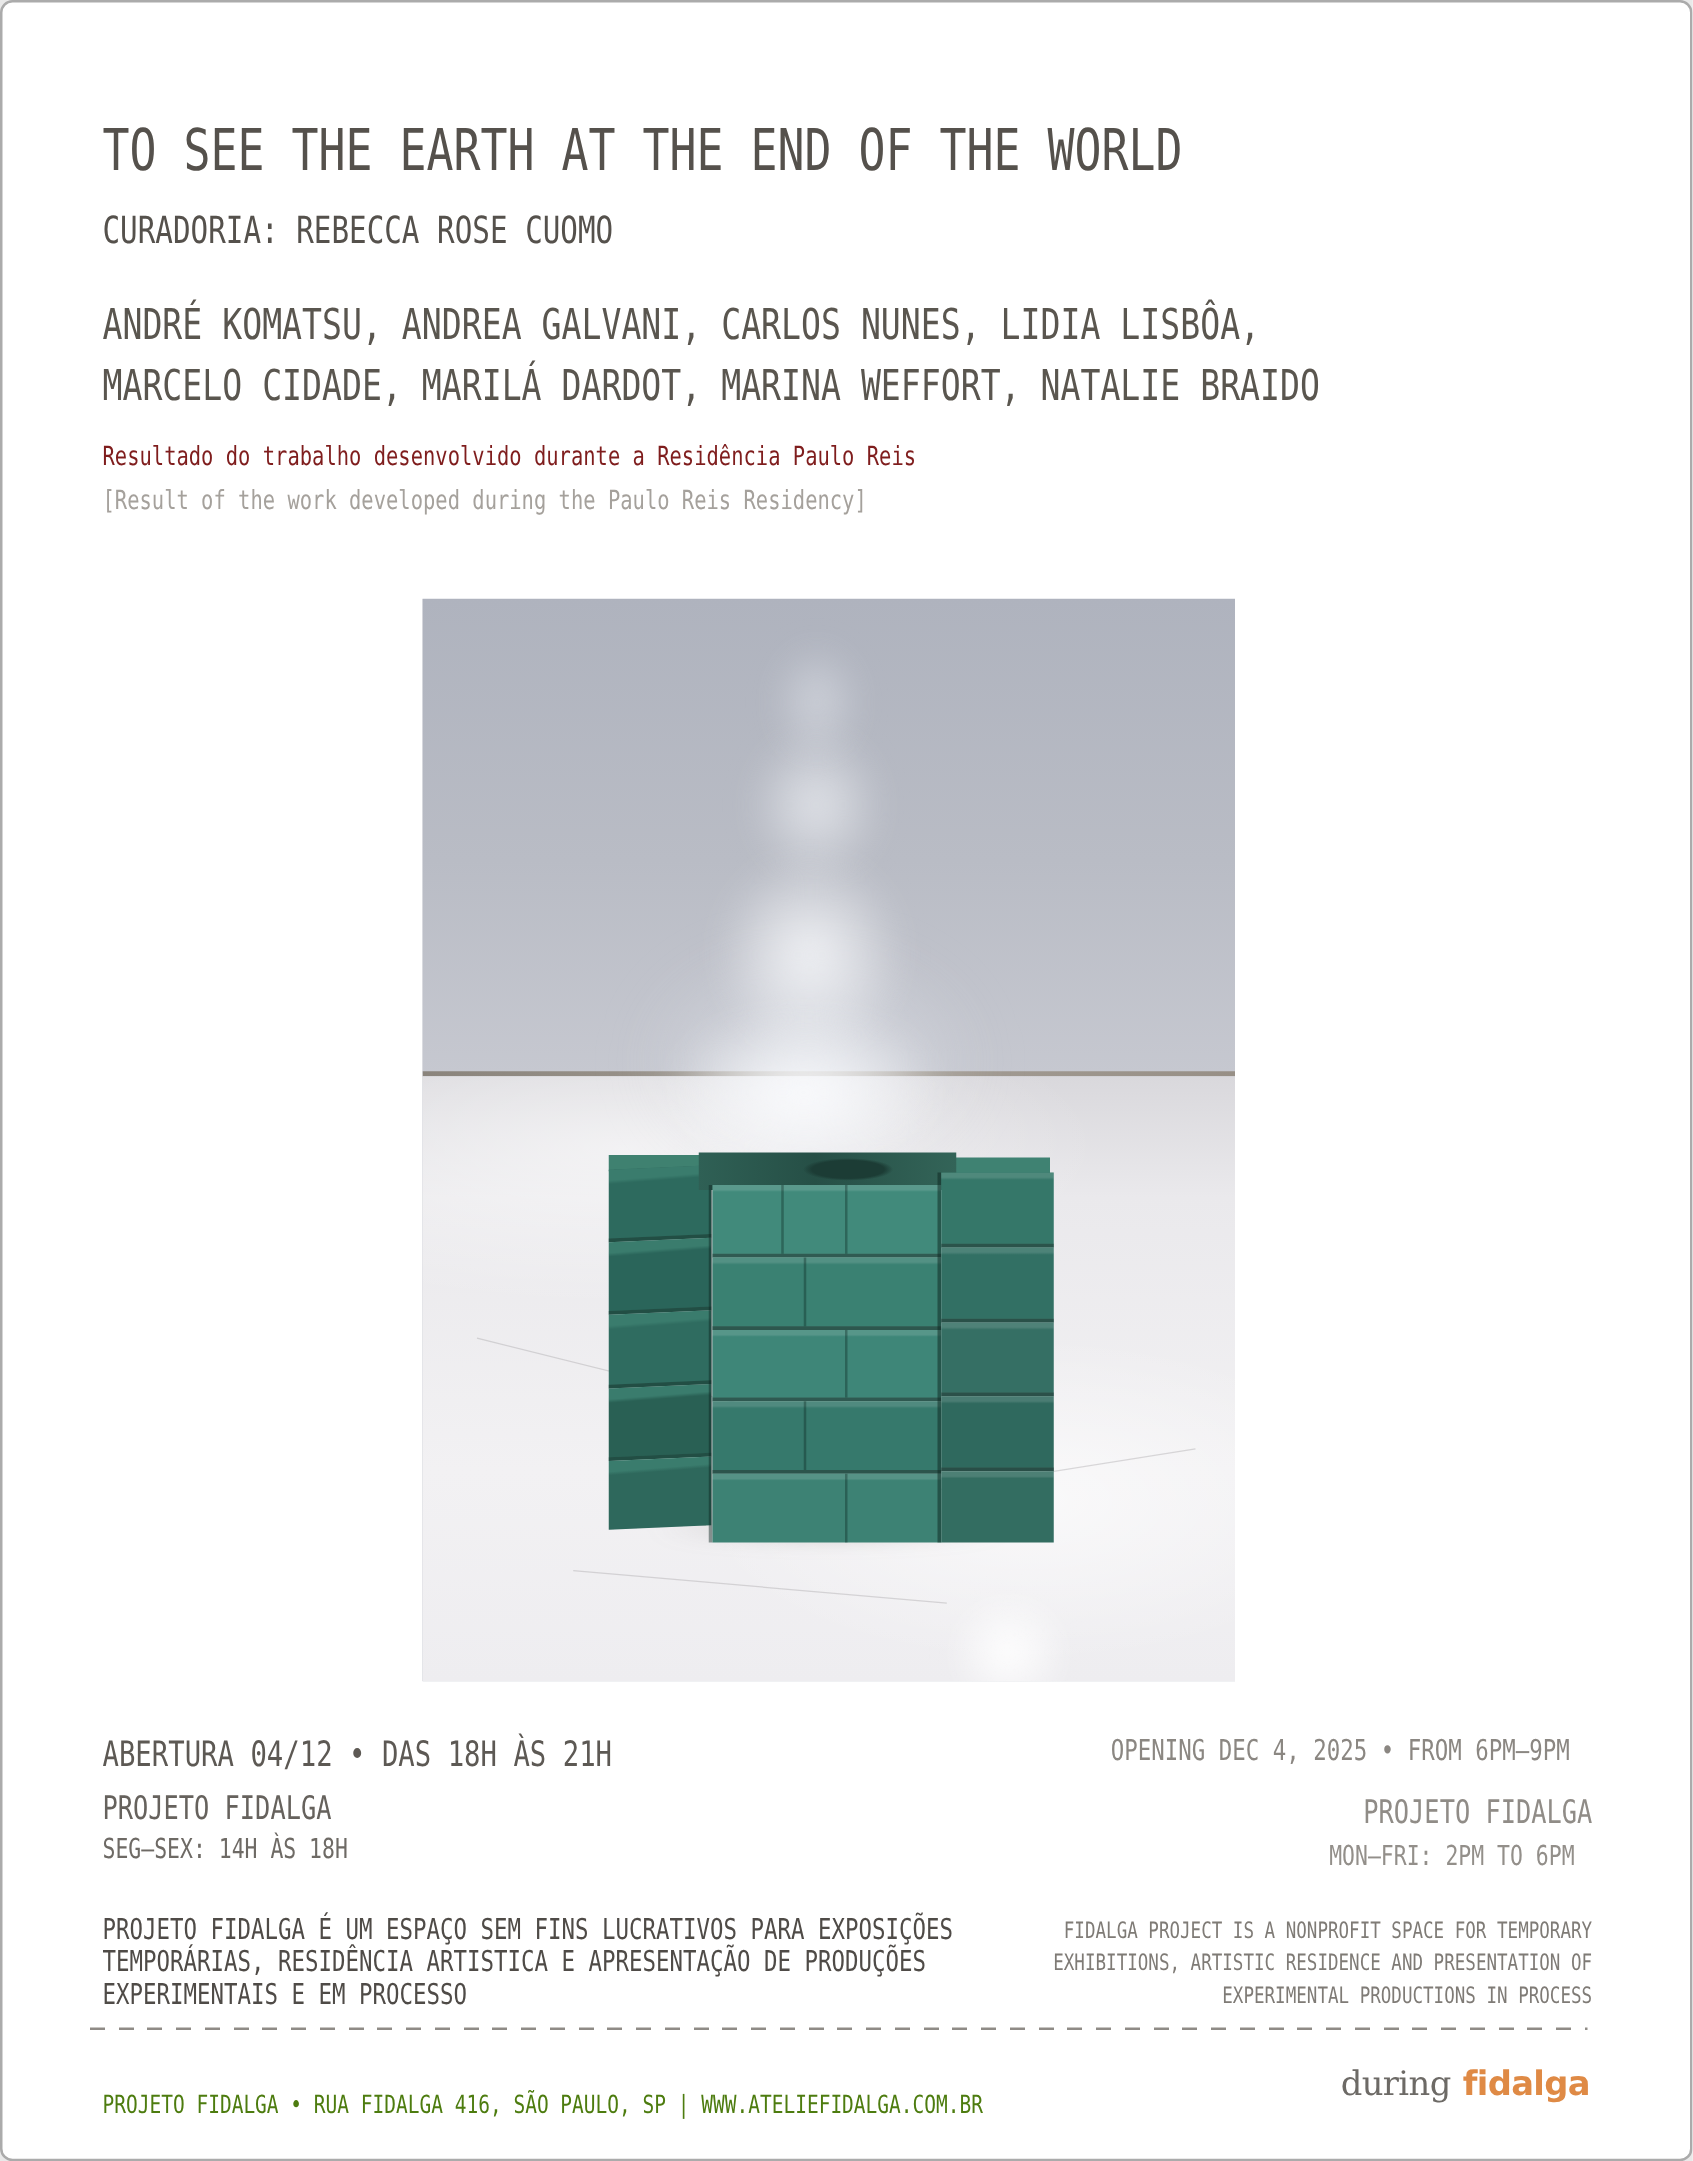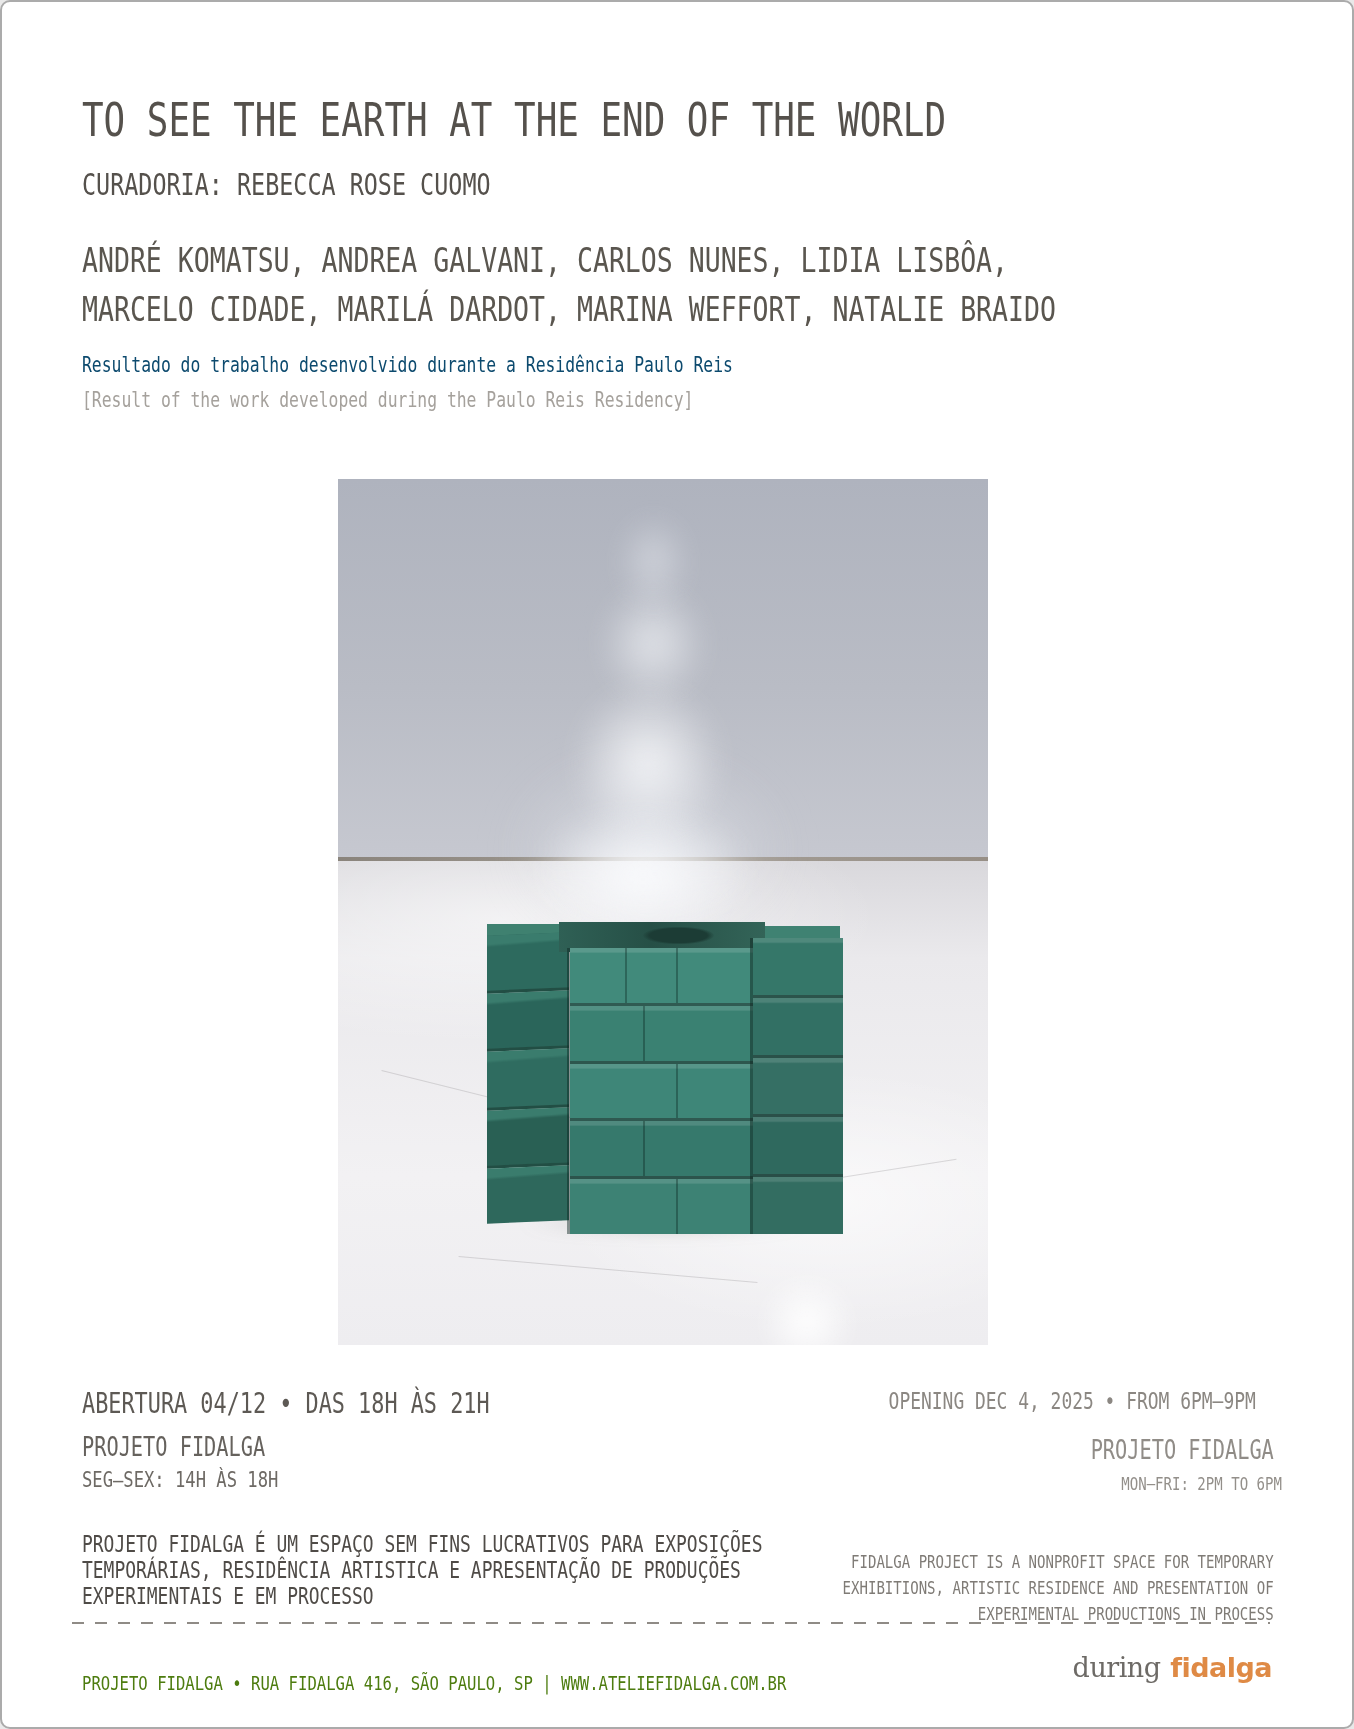--- a/index.html
+++ b/index.html
@@ -12,21 +12,21 @@
   .t{position:absolute;white-space:nowrap;line-height:1;}
   .cx{display:inline-block;transform:scaleX(0.78);transform-origin:0 50%;white-space:nowrap;}
   .t.right{text-align:right;}
   .t.right .cx{transform-origin:100% 50%;}
 
   
   .title   {left:80px;top:95px; font-size:46px;color:#55514c;}
   .curator {left:80px;top:168px;font-size:30px;color:#55514c;}
   .artists1{left:80px;top:241px;font-size:34px;color:#5a564f;}
   .artists2{left:80px;top:290px;font-size:34px;color:#5a564f;}
-  .respt   {left:80px;top:353px;font-size:21px;color:#0c4a6e;}
+  .respt   {left:80px;top:353px;font-size:21px;color:#7f1d1d;}
   .resen   {left:80px;top:388px;font-size:21px;color:#a5a19c;}
 
   
   .photo{position:absolute;left:336px;top:477px;width:650px;height:866px;overflow:hidden;background:#c3c6ce;}
   .wall{position:absolute;left:0;top:0;width:650px;height:380px;
         background:linear-gradient(180deg,#afb3be 0%,#b9bcc5 55%,#c6c8d0 100%);}
   .floorline{position:absolute;left:0;top:378px;width:650px;height:4px;
         background:linear-gradient(90deg,#8a847c,#a49e96 55%,#978f86);}
   .floor{position:absolute;left:0;top:382px;width:650px;height:484px;
         background:
@@ -82,27 +82,27 @@
         linear-gradient(90deg,#2f6055,#264f46 45%,#336458);}
   .topfaceL{position:absolute;left:0;top:2px;width:82px;height:13px;background:#3f8170;}
   .topfaceR{position:absolute;left:263px;top:4px;width:90px;height:14px;background:#3f8272;}
 
   
   .ev-pt-1{left:80px;top:1388px;font-size:28px;color:#5d5954;}
   .ev-pt-2{left:80px;top:1432px;font-size:26px;color:#66625d;}
   .ev-pt-3{left:80px;top:1467px;font-size:22px;color:#6e6a65;}
   .ev-en-1{right:96px;top:1388px;font-size:23px;color:#8b8782;}
   .ev-en-2{right:78px;top:1435px;font-size:26px;color:#908c87;}
-  .ev-en-3{right:70px;top:1473px;font-size:18px;color:#938f8a;}
+  .ev-en-3{right:92px;top:1473px;font-size:22px;color:#938f8a;}
 
   
   .ab{position:absolute;font-size:23px;line-height:26px;color:#4f4b47;}
   .ab .cx{display:block;}
   .ab-pt{left:80px;top:1529px;}
-  .ab-en{right:78px;top:1530px;font-size:18px;color:#7f7b76;text-align:right;margin-top:17px;}
+  .ab-en{right:78px;top:1530px;font-size:18px;color:#7f7b76;text-align:right;}
   .ab-en .cx{transform-origin:100% 50%;}
 
   .divider{position:absolute;left:70px;top:1620px;width:1198px;height:2px;
       background:repeating-linear-gradient(90deg,#8f8b86 0 12px,transparent 12px 23px);}
 
   
   .address{left:80px;top:1671px;font-size:20px;color:#4d7c0f;}
   .logo{position:absolute;right:80px;top:1652px;white-space:nowrap;line-height:1;}
   .logo .w1{font-family:"DejaVu Serif",serif;font-weight:500;font-size:27px;color:#6d6a66;letter-spacing:-0.5px;}
   .logo .w2{font-family:"DejaVu Sans",sans-serif;font-weight:600;font-size:27px;color:#df8a45;letter-spacing:-0.5px;}

